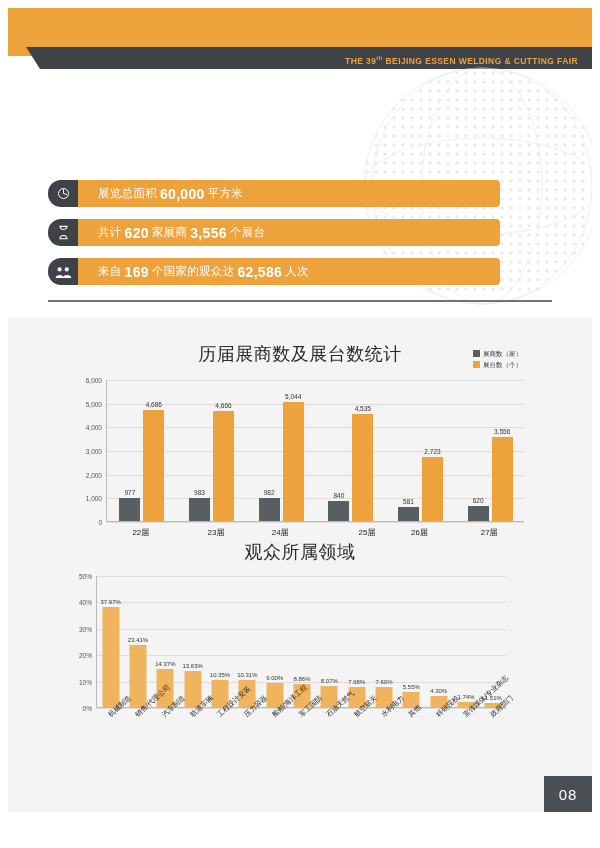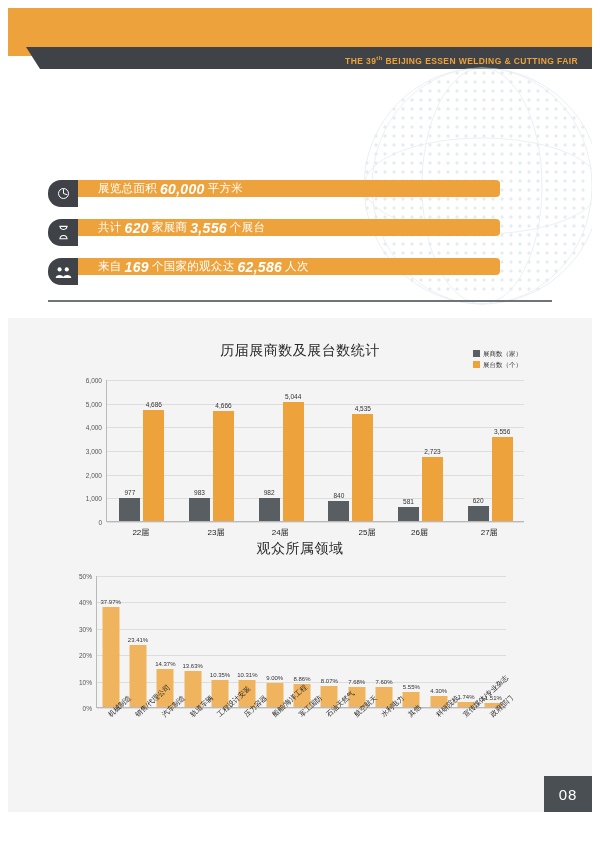--- a/index.html
+++ b/index.html
@@ -89,54 +89,53 @@
     background: #3f4347;
     border-radius: 13px 0 0 13px;
     color: #fff;
     display: flex; align-items: center; justify-content: center;
     font-size: 13px;
     z-index: 2;
   }
   .stat-bar {
     position: absolute;
     left: 22px; top: 0;
-    width: 430px; height: 17px;
+    width: 430px; height: 27px;
     background: #eda23b;
     border-radius: 0 4px 4px 0;
     display: flex; align-items: center;
     padding-left: 28px;
     color: #ffffff;
     font-size: 11.5px;
     letter-spacing: .3px;
   }
   .stat-bar .big {
     font-size: 14px;
     font-weight: bold;
-    font-style: italic;
     margin: 0 3px;
   }
 
   .divider {
     position: absolute;
     left: 48px; top: 300px;
     width: 504px; height: 2px;
     background: #6f7479;
   }
 
   
   .chart-panel {
     position: absolute;
     left: 8px; top: 318px;
     width: 584px; height: 494px;
     background: #f4f4f4;
   }
 
   .chart-title {
     text-align: center;
-    font-size: 14px;
+    font-size: 18px;
     color: #2b2b2b;
     letter-spacing: .5px;
   }
 
   
   .c1 { position: absolute; left: 0; top: 24px; width: 584px; }
   .c1 .legend {
     position: absolute;
     right: 70px; top: 6px;
     font-size: 6.5px;

